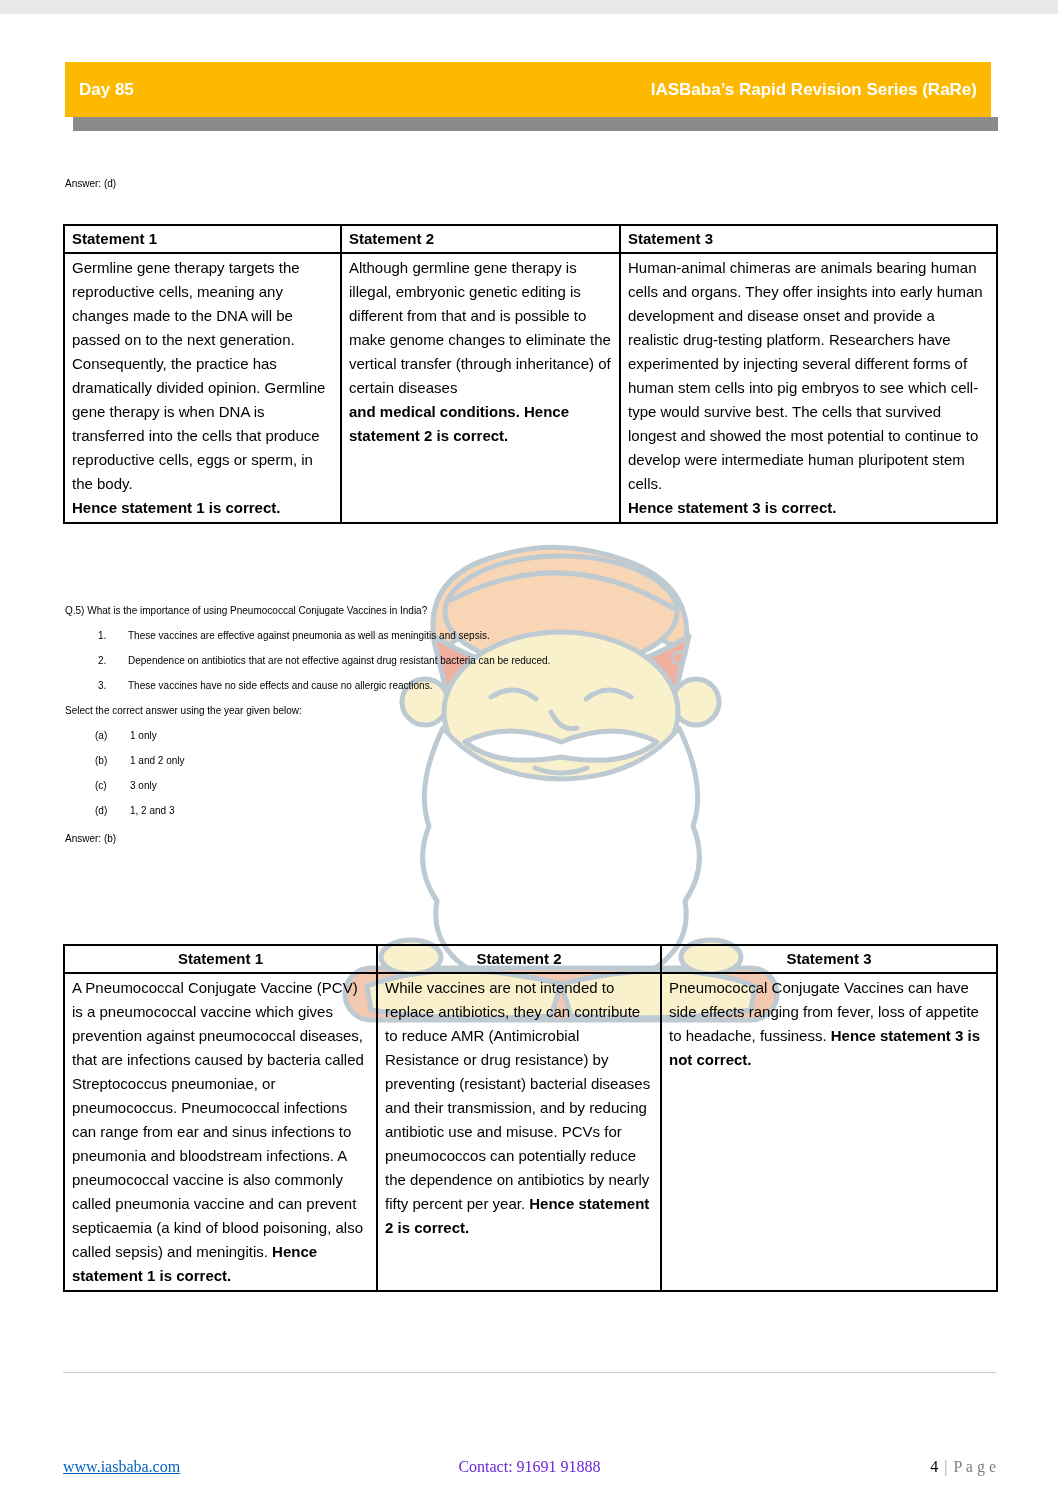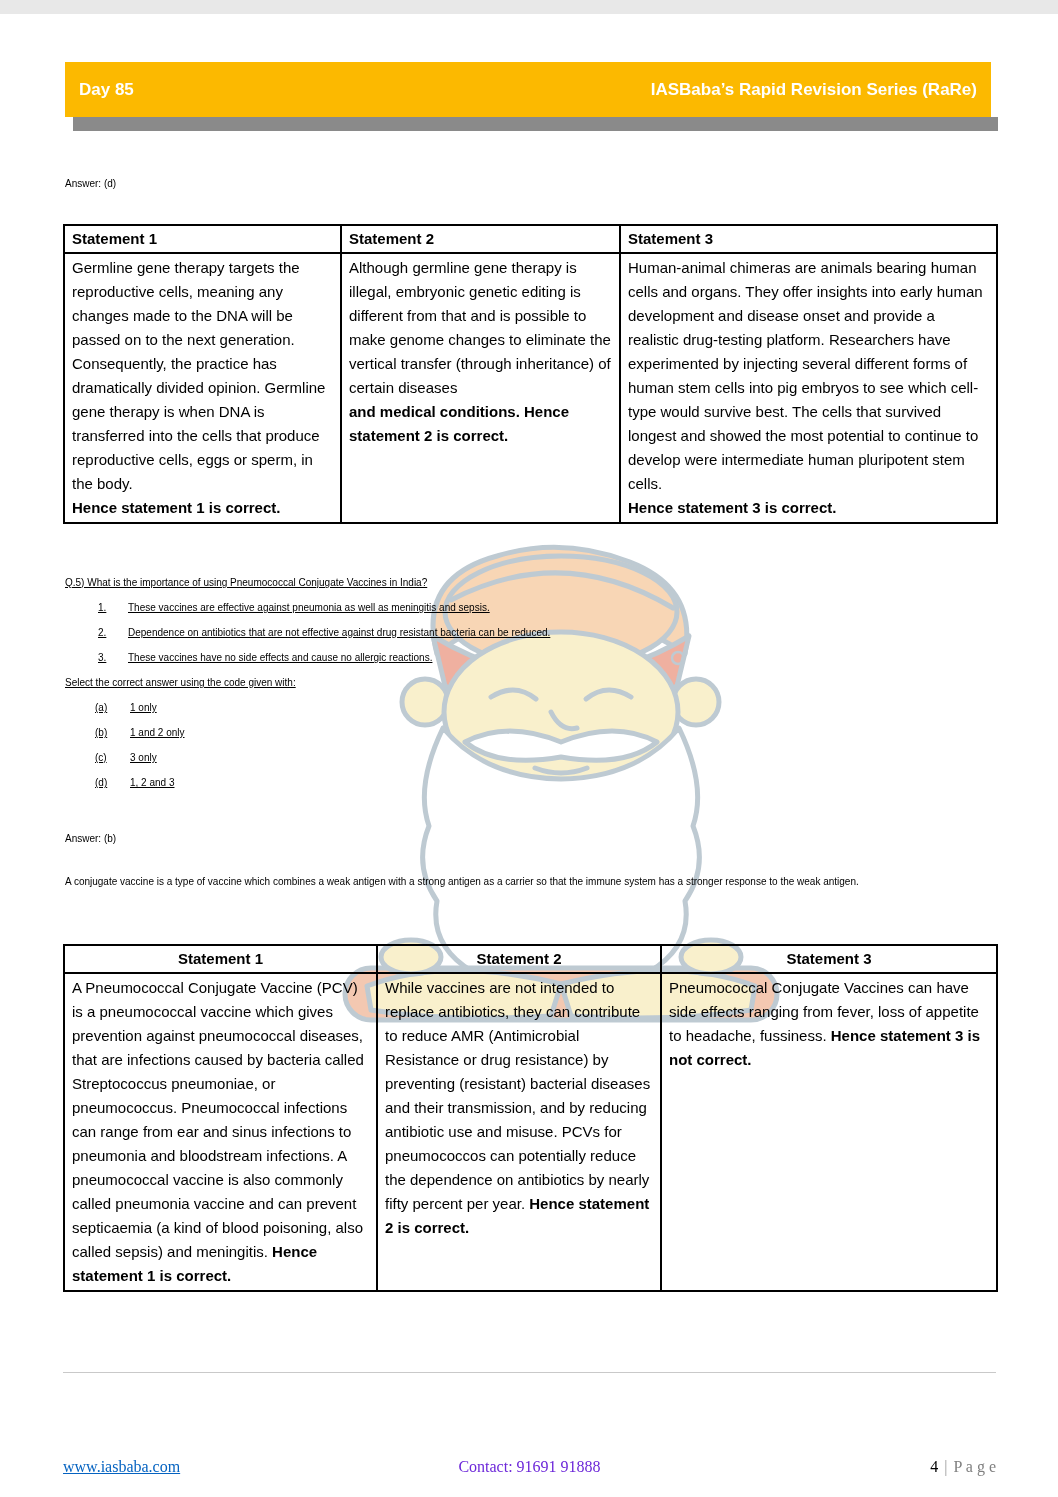--- a/index.html
+++ b/index.html
@@ -128,56 +128,55 @@
         <span class="bold-block">and medical conditions. Hence statement 2 is correct.</span>
       </td>
       <td>
         <span>Human-animal chimeras are animals bearing human cells and organs. They offer insights into early human development and disease onset and provide a realistic drug-testing platform. Researchers have experimented by injecting several different forms of human stem cells into pig embryos to see which cell-type would survive best. The cells that survived longest and showed the most potential to continue to develop were intermediate human pluripotent stem cells.</span>
         <span class="bold-block">Hence statement 3 is correct.</span>
       </td>
     </tr>
   </tbody>
     </table>
 
-  <div class="abs body-txt" style="left:65px; top:556px; width:940px; line-height:25px;text-decoration:underline;">
+  <div class="abs body-txt" style="left:65px; top:584px; width:940px; line-height:25px;">
     <div>Q.5) What is the importance of using Pneumococcal Conjugate Vaccines in India?</div>
     <div class="qrow">
       <span class="qnum">1.</span>
       <span>These vaccines are effective against pneumonia as well as meningitis and sepsis.</span>
     </div>
     <div class="qrow">
       <span class="qnum">2.</span>
       <span>Dependence on antibiotics that are not effective against drug resistant bacteria can be reduced.</span>
     </div>
     <div class="qrow">
       <span class="qnum">3.</span>
       <span>These vaccines have no side effects and cause no allergic reactions.</span>
     </div>
-    <div>Select the correct answer using the code given with:</div>
+    <div>Select the correct answer using the year given below:</div>
     <div class="qrow">
       <span class="qopt-label">(a)</span>
       <span>1 only</span>
     </div>
     <div class="qrow">
       <span class="qopt-label">(b)</span>
       <span>1 and 2 only</span>
     </div>
     <div class="qrow">
       <span class="qopt-label">(c)</span>
       <span>3 only</span>
     </div>
     <div class="qrow">
       <span class="qopt-label">(d)</span>
       <span>1, 2 and 3</span>
     </div>
   </div>
 
   <div class="abs body-txt" style="left:65px; top:813px;">Answer: (b)</div>
 
-  <div class="abs body-txt" style="left:65px; top:855px; width:933px; line-height:25px;">A conjugate vaccine is a type of vaccine which combines a weak antigen with a strong antigen as a carrier so that the immune system has a stronger response to the weak antigen.</div>
 
   <table class="stmt t2 abs" style="left:63px; top:930px; width:933px;">
     <colgroup>
         <col style="width:313px">
         <col style="width:284px">
         <col style="width:336px">
       </colgroup>
     <tbody>
         <tr>
       <th>Statement 1</th>

